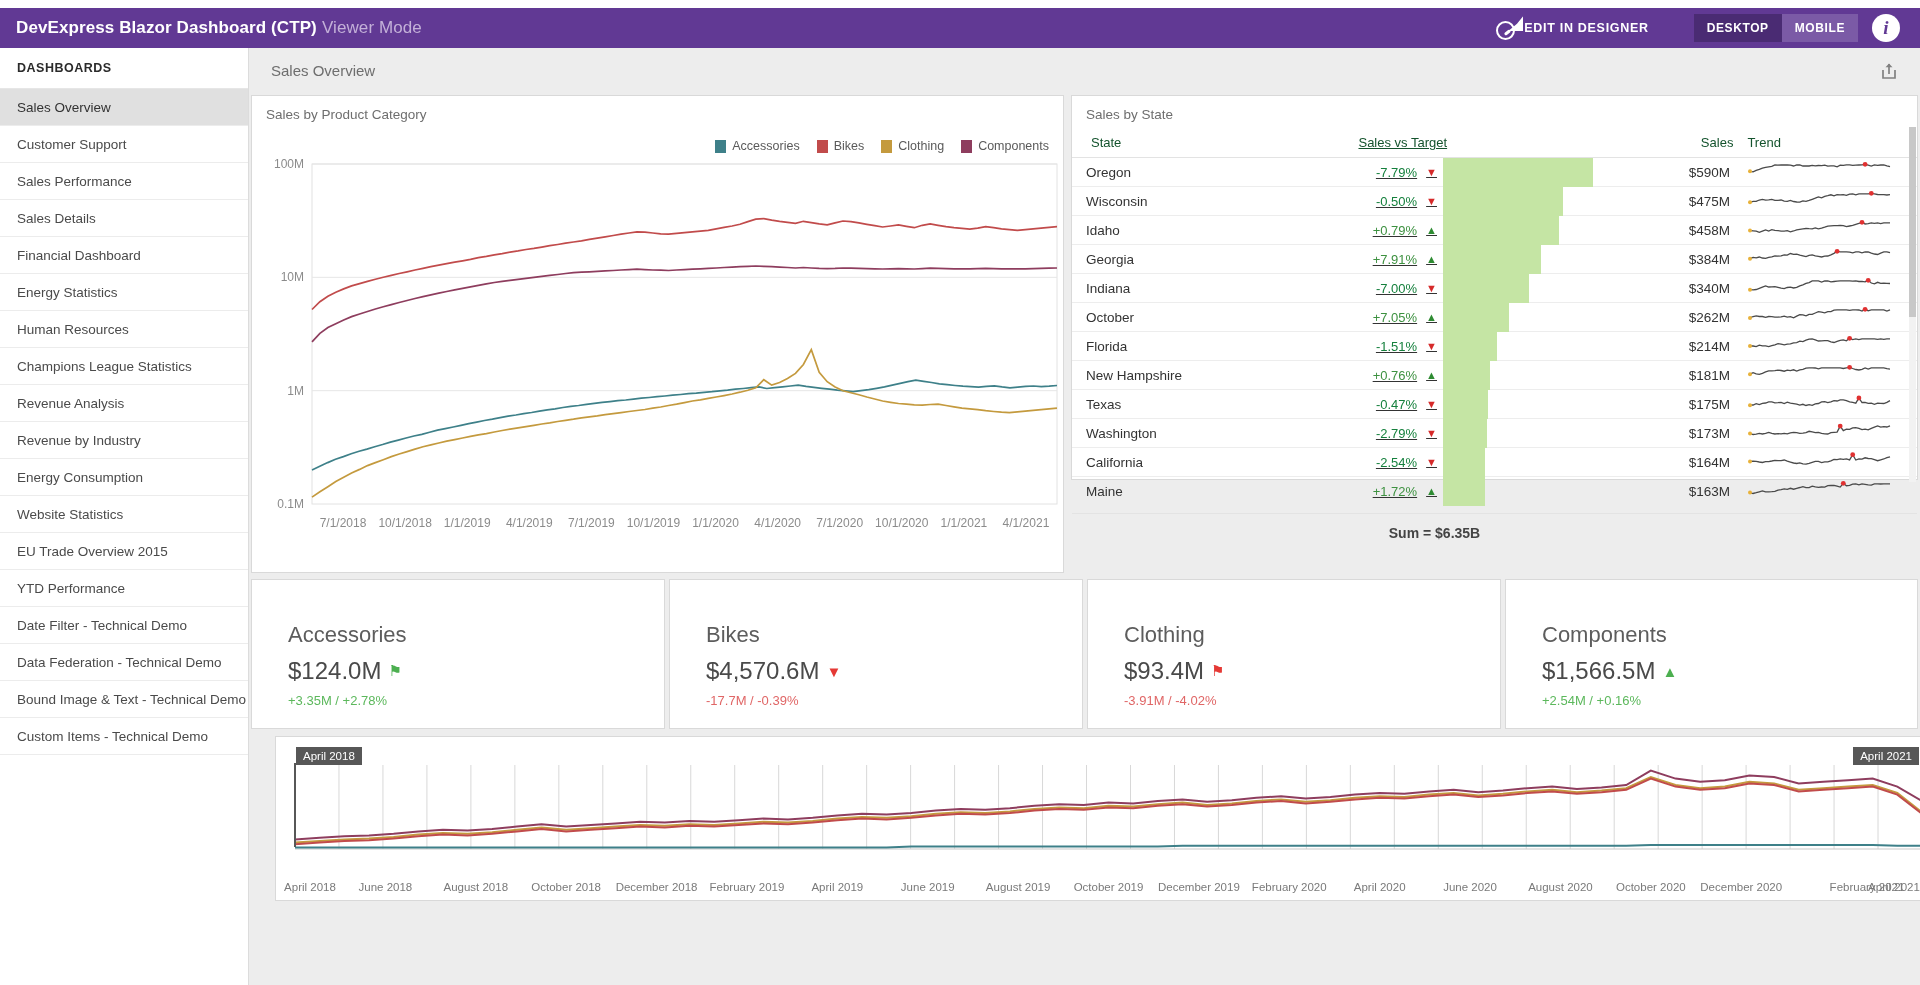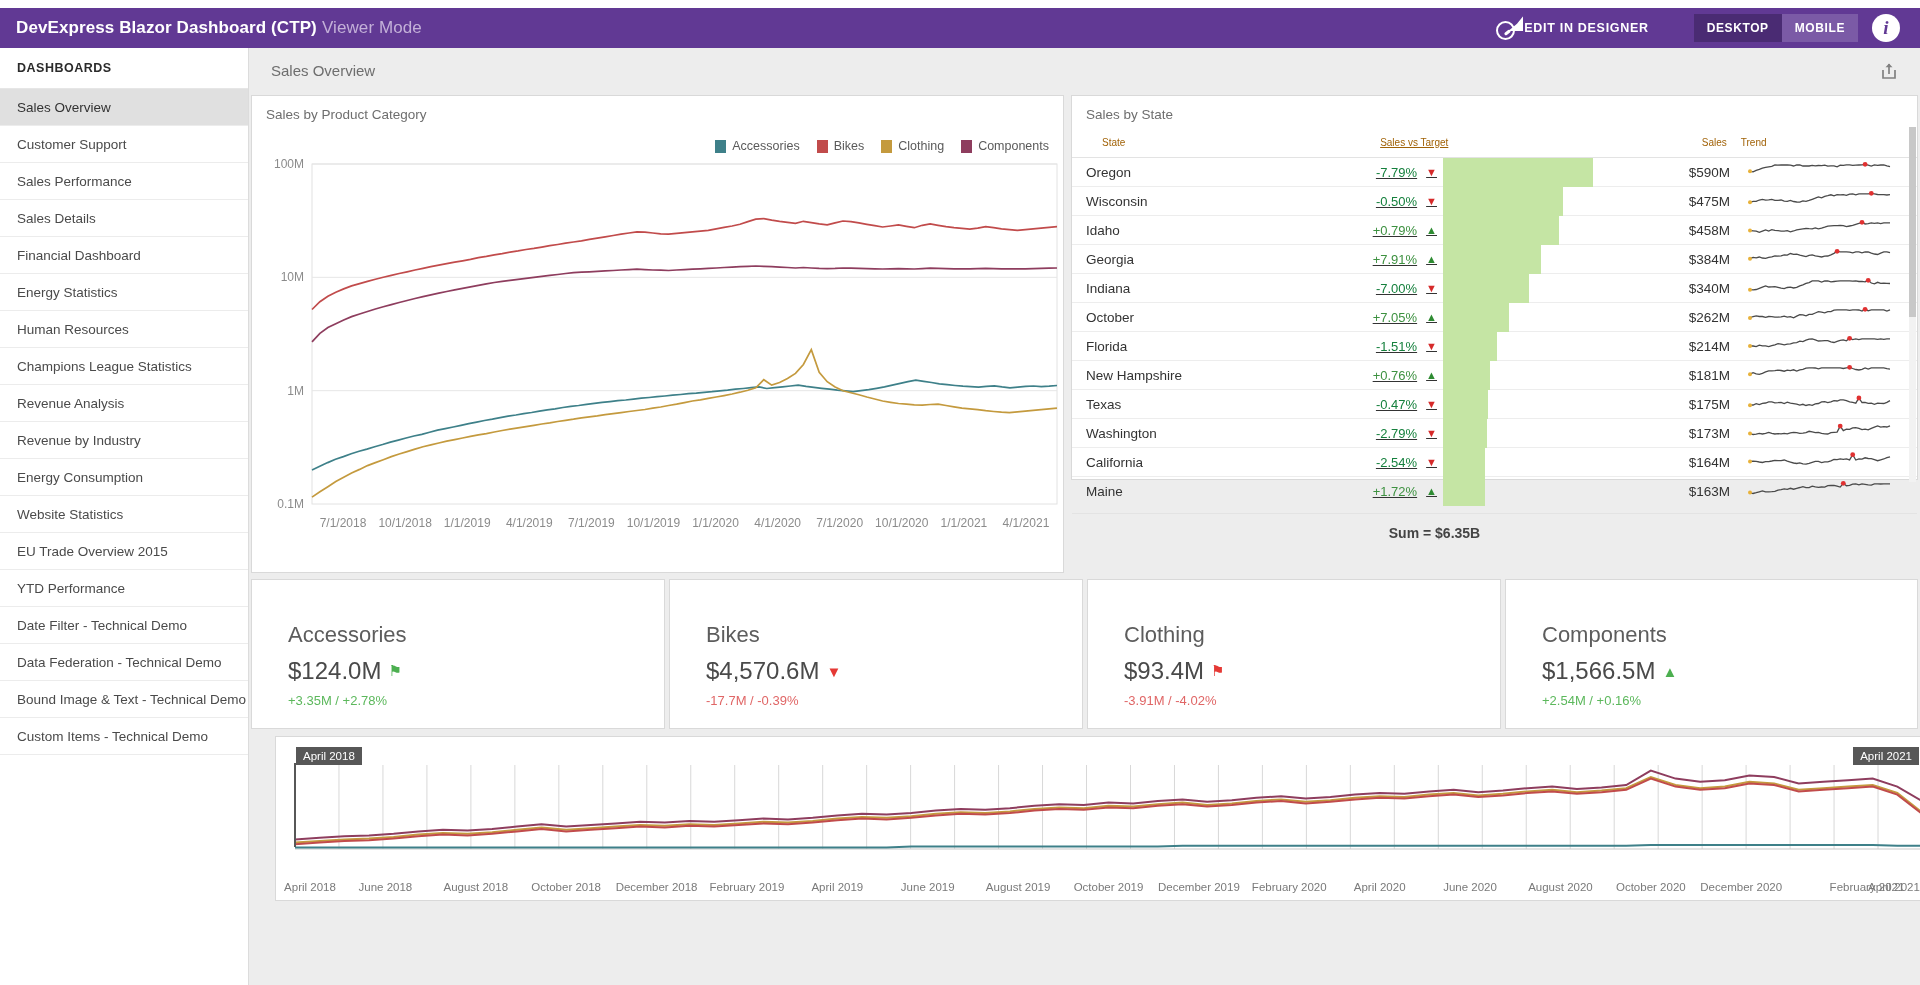--- a/index.html
+++ b/index.html
@@ -100,22 +100,22 @@
     transform: translateY(-50%); text-align: right; width: 52px;
   }
   .xlab {
     position: absolute; top: 0; font-size: 12px; color: #8b8b8b;
     transform: translateX(-50%); white-space: nowrap;
   }
 
   
   #gridPanel { left: 822px; top: 2px; width: 847px; height: 385px; }
   .grid-head {
-    display: flex; align-items: center; height: 30px; font-size: 10px;
-    color: #a16207; border-bottom: 1px solid #e3e3e3; padding: 0 22px;
+    display: flex; align-items: center; height: 30px; font-size: 13px;
+    color: #14532d; border-bottom: 1px solid #e3e3e3; padding: 0 11px;
   }
   .c-state { width: 190px; padding-left: 8px; }
   .c-svt   { width: 175px; text-align: right; text-decoration: underline; }
   .c-bar   { width: 150px; }
   .c-sales { width: 145px; text-align: right; padding-right: 8px; }
   .c-trend { width: 165px; padding-left: 6px; }
   .grid-rows { height: 355px; overflow: hidden; position: relative; }
   .grow {
     display: flex; align-items: center; height: 29px; font-size: 13.5px;
     color: #333; border-bottom: 1px solid #ededed; padding: 0 6px;

